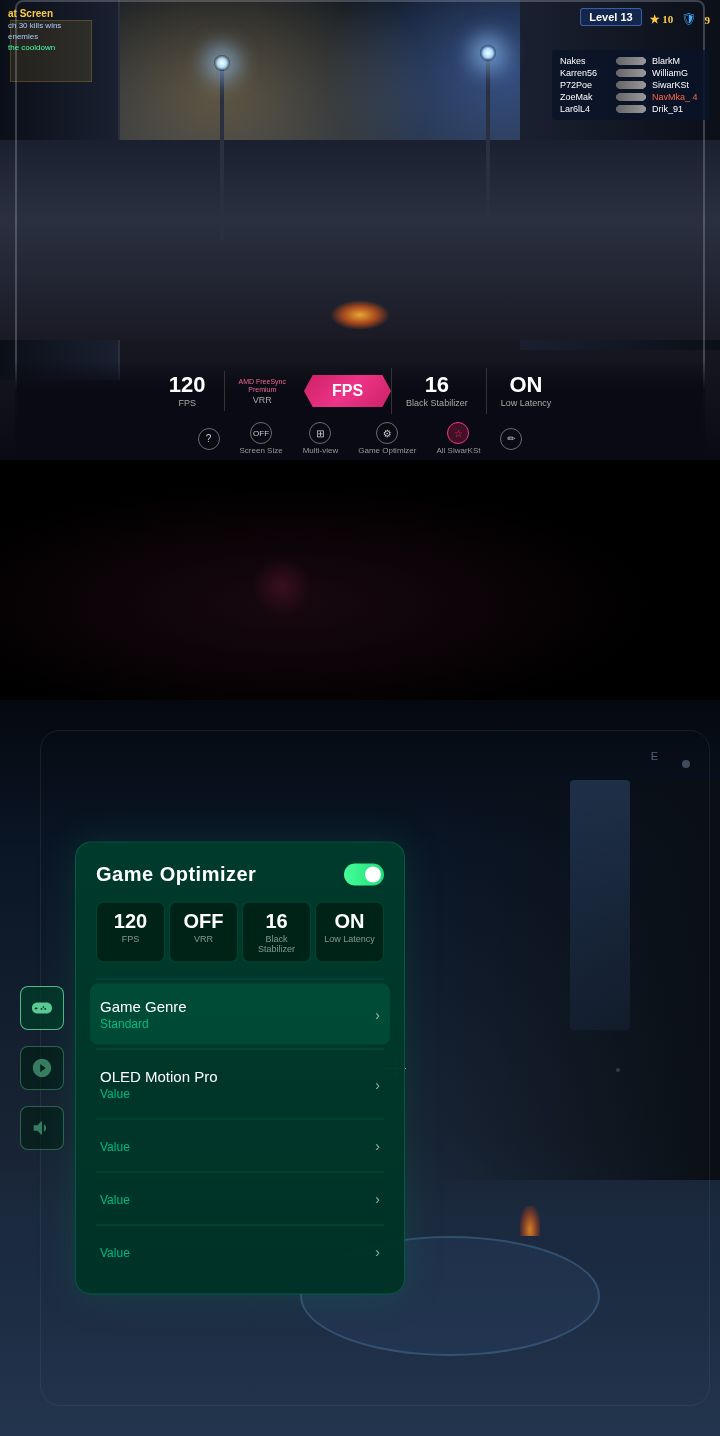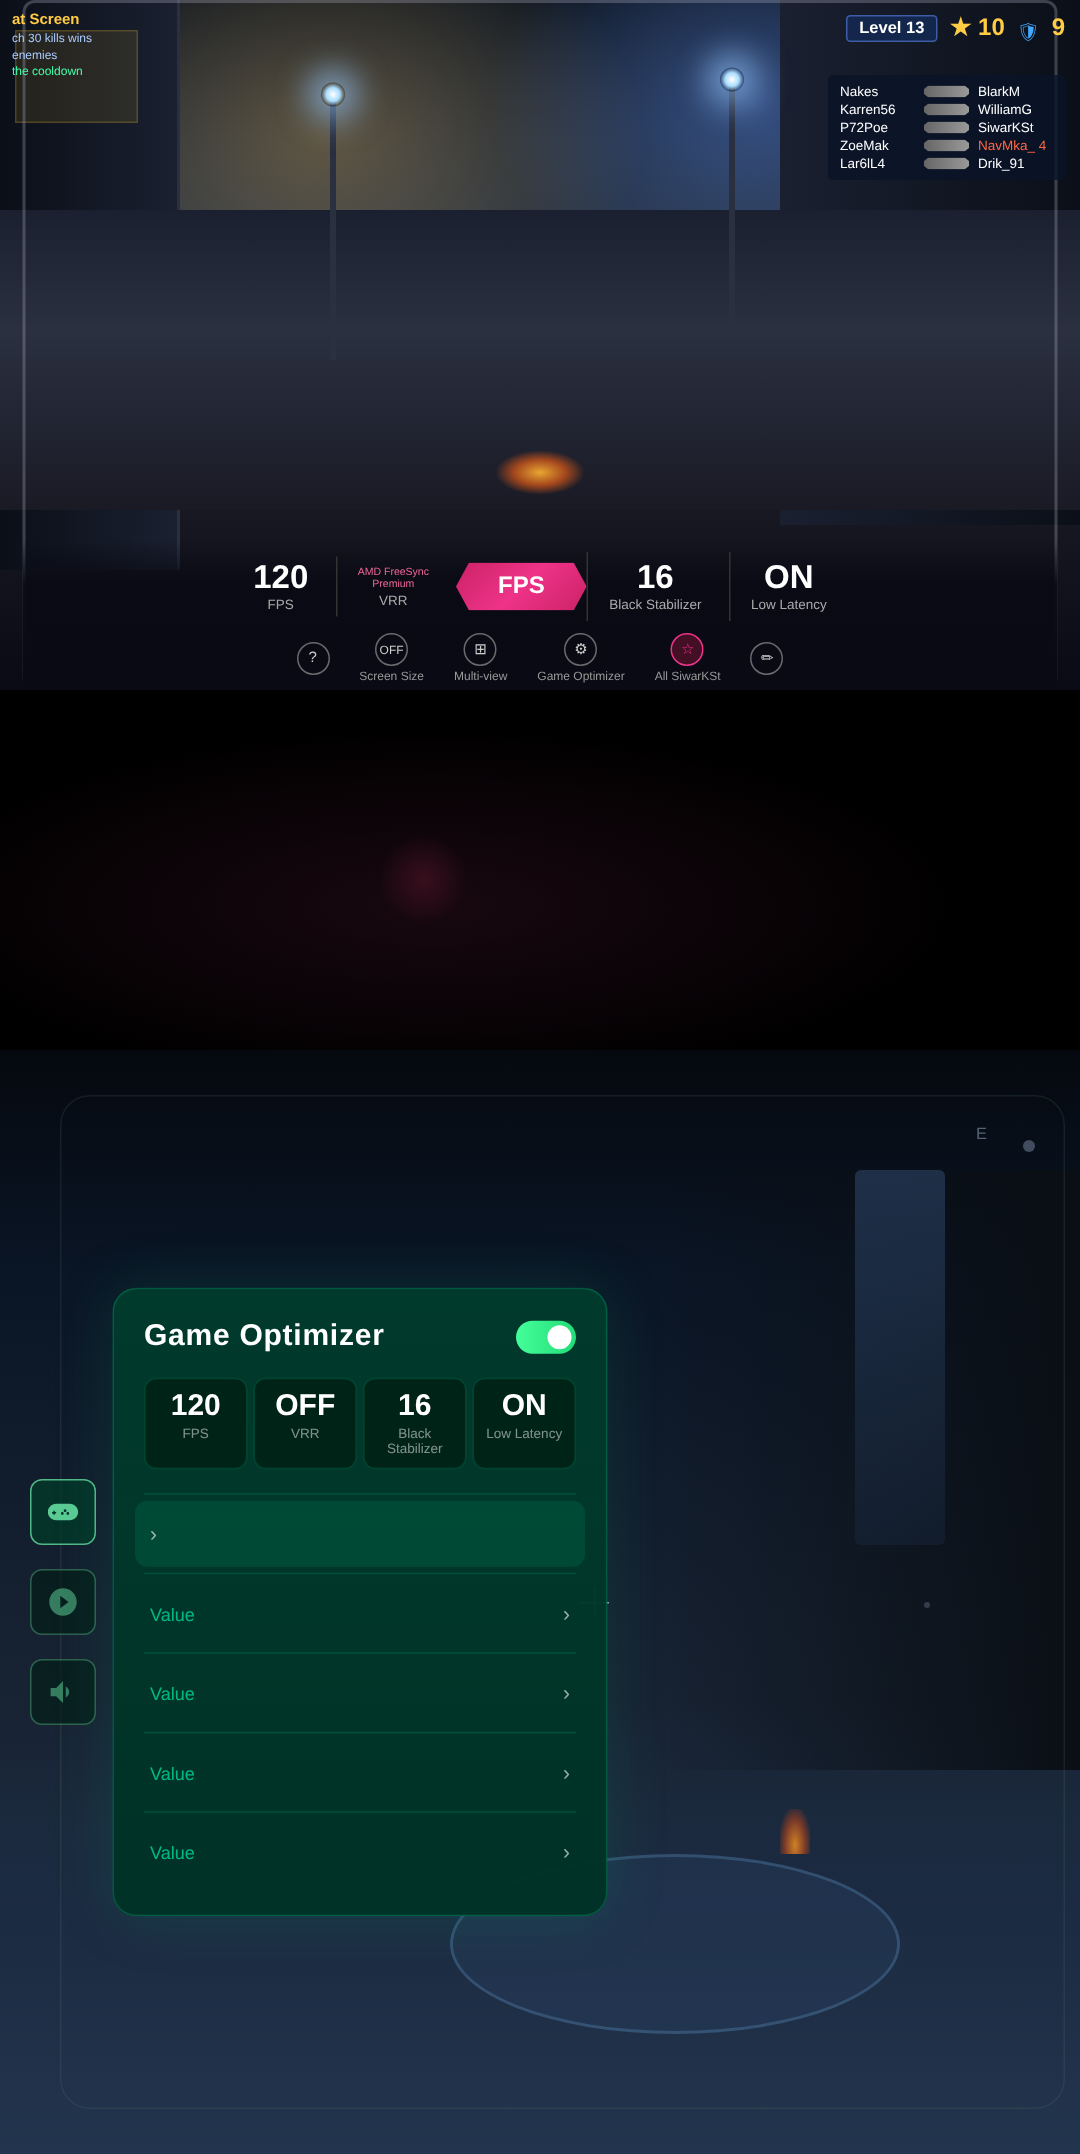--- a/index.html
+++ b/index.html
@@ -120,22 +120,23 @@
       border: 1px solid rgba(100,150,255,0.5);
       padding: 2px 8px;
       border-radius: 3px;
       color: #fff;
       font-size: 11px;
       font-weight: bold;
     }
 
     .hud-score {
       color: #ffcc44;
-      font-size: 16px;
+      font-size: 11px;
       font-weight: bold;
+      font-family: Liberation Serif, serif;
     }
 
     .hud-icon {
       color: #44aaff;
       font-size: 12px;
     }
 
     
     .scoreboard {
       position: absolute;
@@ -708,20 +709,34 @@
         <div class="mini-stat-label">Black Stabilizer</div>
       </div>
       <div class="mini-stat">
         <div class="mini-stat-value">ON</div>
         <div class="mini-stat-label">Low Latency</div>
       </div>
     </div>
 
     <div class="panel-divider"></div>
     <div class="panel-menu-item active-item">
+      <div class="panel-menu-text">
+        <div class="panel-menu-label">Game Genre</div>
+        <div class="panel-menu-value">Standard</div>
+      </div>
+      <span class="panel-menu-arrow">›</span>
+    </div>
+
+    <div class="panel-divider"></div>
+
+    <div class="panel-menu-item">
+      <div class="panel-menu-text">
+        <div class="panel-menu-label">OLED Motion Pro</div>
+        <div class="panel-menu-value">Value</div>
+      </div>
       <span class="panel-menu-arrow">›</span>
     </div>
 
     <div class="panel-divider"></div>
 
     <div class="panel-menu-item">
       <div class="panel-menu-text">
         <div class="panel-menu-value">Value</div>
       </div>
       <span class="panel-menu-arrow">›</span>
@@ -738,26 +753,17 @@
 
     <div class="panel-divider"></div>
 
     <div class="panel-menu-item">
       <div class="panel-menu-text">
         <div class="panel-menu-value">Value</div>
       </div>
       <span class="panel-menu-arrow">›</span>
     </div>
 
-    <div class="panel-divider"></div>
-
-    <div class="panel-menu-item">
-      <div class="panel-menu-text">
-        <div class="panel-menu-value">Value</div>
-      </div>
-      <span class="panel-menu-arrow">›</span>
-    </div>
-
   </div>
 
   <div class="crosshair"></div>
 
 </div>
 
 </body></html>

